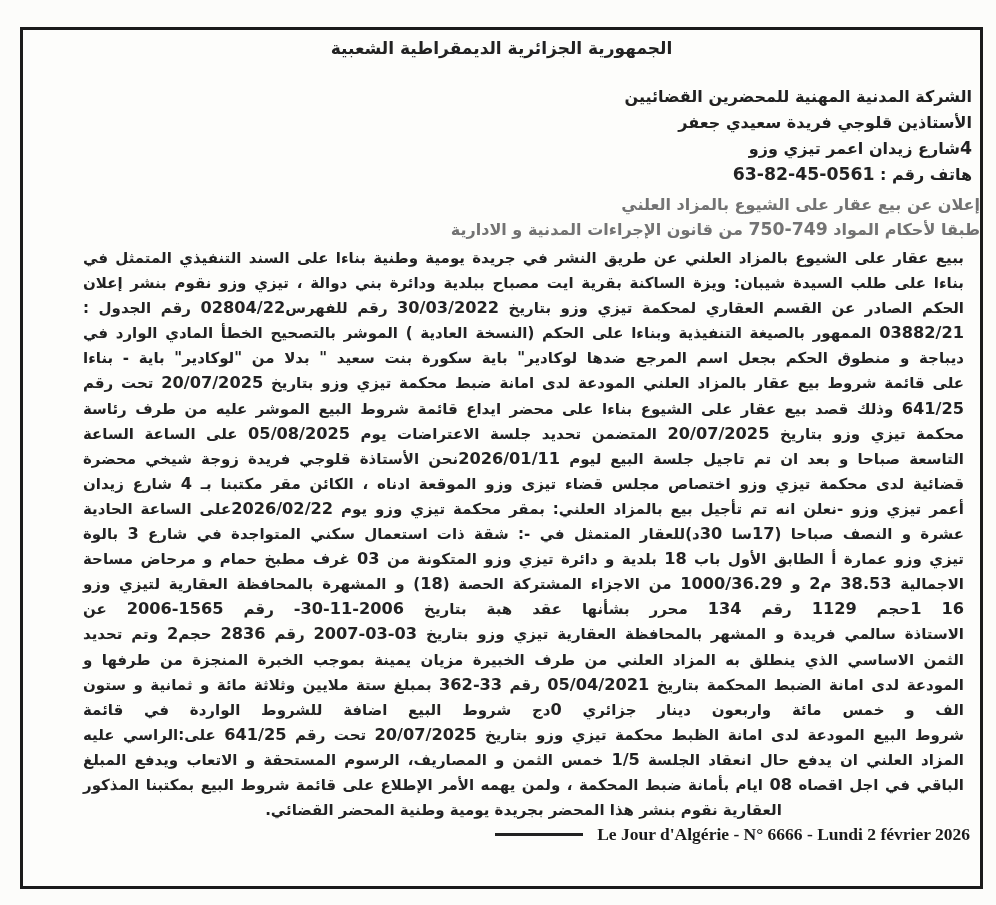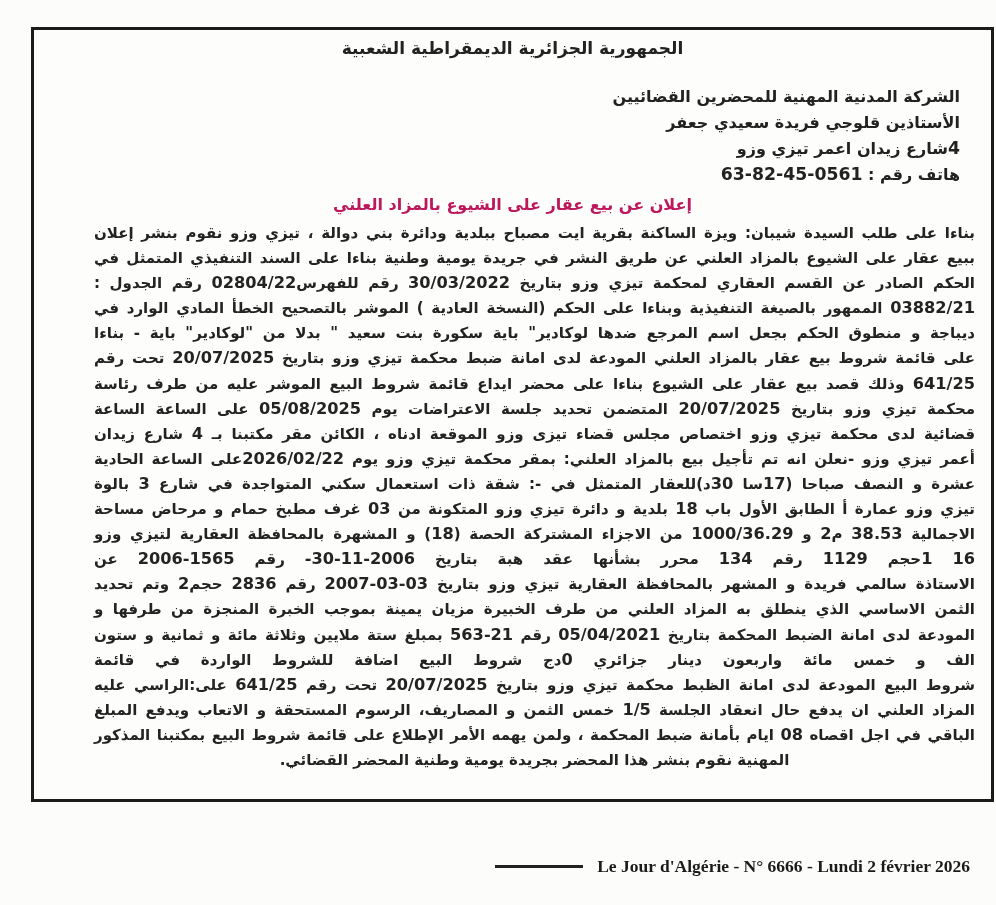--- a/index.html
+++ b/index.html
@@ -3,42 +3,42 @@
 <meta charset="utf-8">
 <style>
   html,body{margin:0;padding:0;}
   body{
     width:996px;height:905px;background:#fbfbf8;
     font-family:"DejaVu Sans",sans-serif;color:#1e1e1e;
     -webkit-font-smoothing:antialiased;
   }
   .page{position:relative;width:996px;height:905px;overflow:hidden;background:#fcfcfa;}
   .frame{
-    position:absolute;left:20px;top:27px;width:963px;height:775px;
-    border:3px solid #1b1b1b;box-sizing:border-box;background:#fdfdfb;margin-left:11px;
+    position:absolute;left:20px;top:27px;width:963px;height:862px;
+    border:3px solid #1b1b1b;box-sizing:border-box;background:#fdfdfb;
   }
   .republic{
     margin-top:8px;text-align:center;font-weight:bold;font-size:17px;color:#222;
   }
   .office{
-    margin-top:26px;padding-left:40px;padding-right:31px;
+    margin-top:26px;padding-left:40px;padding-right:8px;
     text-align:right;font-weight:bold;font-size:16px;line-height:26px;color:#222;
   }
   .titles{
-    margin-top:4px;text-align:center;font-weight:bold;font-size:16px;line-height:25px;color:#be185d;
+    margin-top:4px;font-weight:bold;font-size:16px;line-height:25px;color:#737373;
   }
   .body{
     margin:4px 16px 0 60px;font-weight:bold;font-size:15px;line-height:25.1px;
     color:#232323;direction:rtl;
   }
   .body .line{text-align:justify;text-align-last:justify;}
   .body .line.last{text-align:center;text-align-last:center;}
   .num{font-family:"DejaVu Sans",sans-serif;font-size:1.08em;line-height:1;letter-spacing:.2px;}
   .footer{
-    position:absolute;top:856px;right:26px;white-space:nowrap;
+    position:absolute;top:824px;right:26px;white-space:nowrap;
     font-family:"Liberation Serif",serif;font-weight:bold;font-size:17.5px;color:#1b1b1b;
     background:transparent;
     text-align:right;
   }
   .footer .rule{
     display:inline-block;width:88px;border-top:3px solid #222;vertical-align:4px;margin-right:10px;
   }
 </style>
 </head>
 <body>
@@ -50,45 +50,47 @@
 
     <div class="office">
       <div>الشركة المدنية المهنية للمحضرين القضائيين</div>
       <div>الأستاذين قلوجي فريدة سعيدي جعفر</div>
       <div><span class="num">4</span>شارع زيدان اعمر تيزي وزو</div>
       <div>هاتف رقم : <span class="num">0561-45-82-63</span></div>
     </div>
 
     <div class="titles">
       <div>إعلان عن بيع عقار على الشيوع بالمزاد العلني</div>
+      <div>طبقا لأحكام المواد <span class="num">749-750</span> من قانون الإجراءات المدنية و الادارية</div>
     </div>
 
     <div class="body">
+        <div class="line">ببيع عقار على الشيوع بالمزاد العلني عن طريق النشر في جريدة يومية وطنية بناءا على السند التنفيذي المتمثل في</div>
         <div class="line">بناءا على طلب السيدة شيبان: ويزة الساكنة بقرية ايت مصباح ببلدية ودائرة بني دوالة ، تيزي وزو نقوم بنشر إعلان</div>
-        <div class="line">ببيع عقار على الشيوع بالمزاد العلني عن طريق النشر في جريدة يومية وطنية بناءا على السند التنفيذي المتمثل في</div>
         <div class="line">الحكم الصادر عن القسم العقاري لمحكمة تيزي وزو بتاريخ <span class="num">30/03/2022</span> رقم للفهرس<span class="num">02804/22</span> رقم الجدول :</div>
         <div class="line"><span class="num">03882/21</span> الممهور بالصيغة التنفيذية وبناءا على الحكم (النسخة العادية ) الموشر بالتصحيح الخطأ المادي الوارد في</div>
         <div class="line">ديباجة و منطوق الحكم بجعل اسم المرجع ضدها لوكادير" باية سكورة بنت سعيد " بدلا من "لوكادير" باية - بناءا</div>
         <div class="line">على قائمة شروط بيع عقار بالمزاد العلني المودعة لدى امانة ضبط محكمة تيزي وزو بتاريخ <span class="num">20/07/2025</span> تحت رقم</div>
         <div class="line"><span class="num">641/25</span> وذلك قصد بيع عقار على الشيوع بناءا على محضر ايداع قائمة شروط البيع الموشر عليه من طرف رئاسة</div>
         <div class="line">محكمة تيزي وزو بتاريخ <span class="num">20/07/2025</span> المتضمن تحديد جلسة الاعتراضات يوم <span class="num">05/08/2025</span> على الساعة الساعة</div>
+        <div class="line">التاسعة صباحا و بعد ان تم تاجيل جلسة البيع ليوم <span class="num">2026/01/11</span>نحن الأستاذة قلوجي فريدة زوجة شيخي محضرة</div>
         <div class="line">قضائية لدى محكمة تيزي وزو اختصاص مجلس قضاء تيزى وزو الموقعة ادناه ، الكائن مقر مكتبنا بـ <span class="num">4</span> شارع زيدان</div>
         <div class="line">أعمر تيزي وزو -نعلن انه تم تأجيل بيع بالمزاد العلني: بمقر محكمة تيزي وزو يوم <span class="num">2026/02/22</span>على الساعة الحادية</div>
         <div class="line">عشرة و النصف صباحا (<span class="num">17</span>سا <span class="num">30</span>د)للعقار المتمثل في -: شقة ذات استعمال سكني المتواجدة في شارع <span class="num">3</span> بالوة</div>
         <div class="line">تيزي وزو عمارة أ الطابق الأول باب <span class="num">18</span> بلدية و دائرة تيزي وزو المتكونة من <span class="num">03</span> غرف مطبخ حمام و مرحاض مساحة</div>
         <div class="line">الاجمالية <span class="num">38.53</span> م<span class="num">2</span> و <span class="num">1000/36.29</span> من الاجزاء المشتركة الحصة (<span class="num">18</span>) و المشهرة بالمحافظة العقارية لتيزي وزو</div>
         <div class="line"><span class="num">16</span> <span class="num">1</span>حجم <span class="num">1129</span> رقم <span class="num">134</span> محرر بشأنها عقد هبة بتاريخ <span class="num">2006-11-30-</span> رقم <span class="num">1565-2006</span> عن</div>
         <div class="line">الاستاذة سالمي فريدة و المشهر بالمحافظة العقارية تيزي وزو بتاريخ <span class="num">03-03-2007</span> رقم <span class="num">2836</span> حجم<span class="num">2</span> وتم تحديد</div>
         <div class="line">الثمن الاساسي الذي ينطلق به المزاد العلني من طرف الخبيرة مزيان يمينة بموجب الخبرة المنجزة من طرفها و</div>
-        <div class="line">المودعة لدى امانة الضبط المحكمة بتاريخ <span class="num">05/04/2021</span> رقم <span class="num">21-563</span> بمبلغ ستة ملايين وثلاثة مائة و ثمانية و ستون</div>
+        <div class="line">المودعة لدى امانة الضبط المحكمة بتاريخ <span class="num">05/04/2021</span> رقم <span class="num">33-362</span> بمبلغ ستة ملايين وثلاثة مائة و ثمانية و ستون</div>
         <div class="line">الف و خمس مائة واربعون دينار جزائري <span class="num">0</span>دج شروط البيع  اضافة للشروط الواردة في قائمة</div>
         <div class="line">شروط البيع المودعة لدى امانة الظبط محكمة تيزي وزو بتاريخ <span class="num">20/07/2025</span> تحت رقم <span class="num">641/25</span> على:الراسي عليه</div>
         <div class="line">المزاد العلني ان يدفع حال انعقاد الجلسة <span class="num">1/5</span> خمس الثمن و المصاريف، الرسوم المستحقة و الاتعاب ويدفع المبلغ</div>
         <div class="line">الباقي في اجل اقصاه <span class="num">08</span> ايام بأمانة ضبط المحكمة ، ولمن يهمه الأمر الإطلاع على قائمة شروط البيع بمكتبنا المذكور</div>
-        <div class="line last">المهنية نقوم بنشر هذا المحضر بجريدة يومية وطنية المحضر القضائي.</div>
+        <div class="line last">العقارية نقوم بنشر هذا المحضر بجريدة يومية وطنية المحضر القضائي.</div>
       </div>
 
   </div>
 
   <div class="footer" dir="ltr">
     <span class="rule"></span>
     <span>Le Jour d'Algérie - N° 6666 - Lundi 2 février 2026</span>
   </div>
 </div>
 

